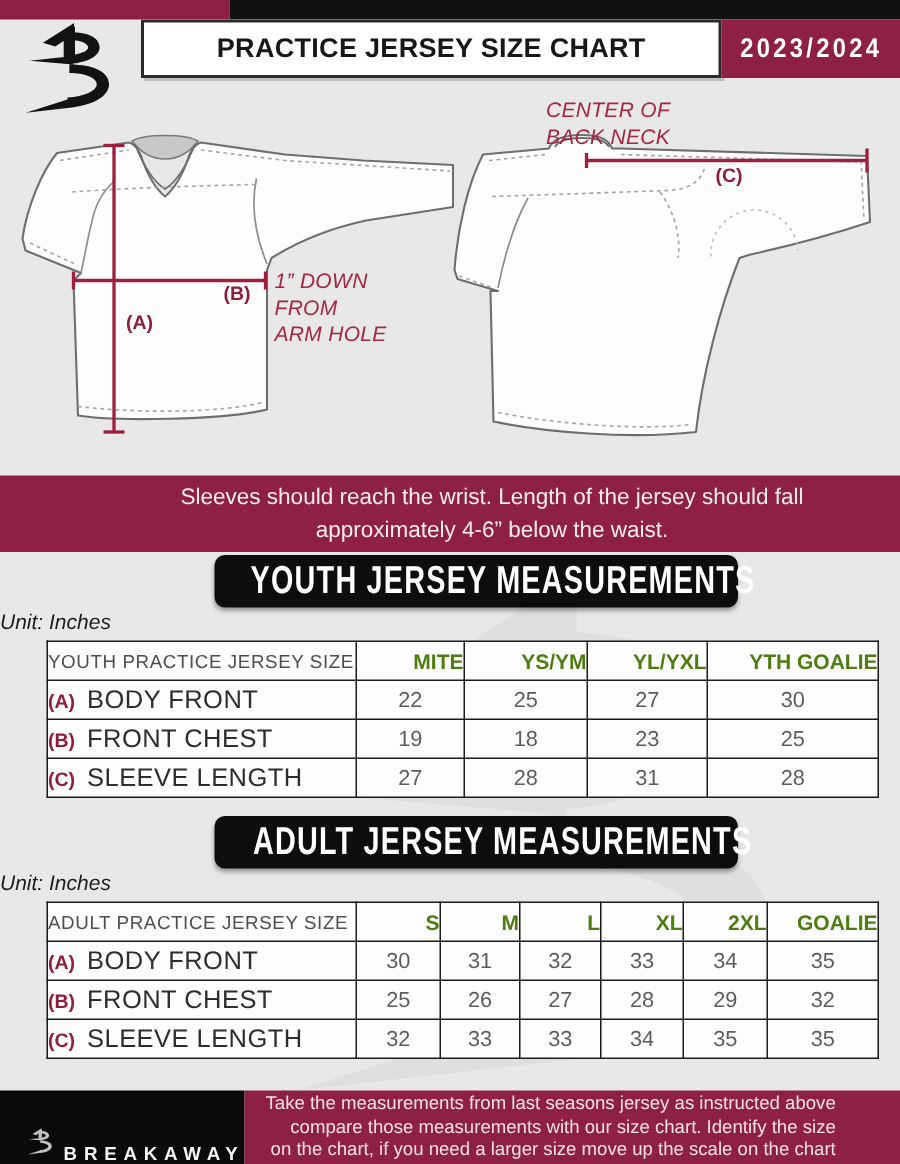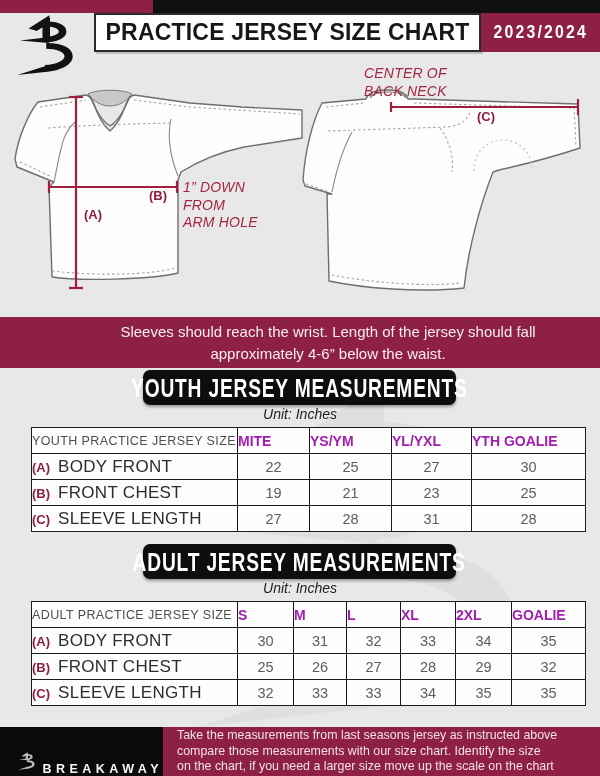--- a/index.html
+++ b/index.html
@@ -8,52 +8,52 @@
   .abs{position:absolute;}
 
   
   .strip-maroon{left:0;top:0;width:153px;height:13px;background:#8e2043;}
   .strip-black{left:153px;top:0;width:447px;height:13px;background:#101010;}
 
   
   .title-box{left:94px;top:13px;width:387px;height:39px;background:#ffffff;
     border:2px solid #2a2a2a;box-sizing:border-box;display:flex;align-items:center;justify-content:center;
     box-shadow:2px 2px 0 rgba(0,0,0,0.18);}
-  .title-box span{font-size:23px;font-weight:800;color:#171717;letter-spacing:0.2px;white-space:nowrap;}
+  .title-box span{font-size:18px;font-weight:800;color:#171717;letter-spacing:0.2px;white-space:nowrap;}
   .year-box{left:481px;top:13px;width:119px;height:39px;background:#8e2043;display:flex;align-items:center;justify-content:center;}
   .year-box span{color:#fff;font-weight:700;font-size:18px;letter-spacing:2.5px;transform:scaleX(0.88);white-space:nowrap;}
 
   
   .anno-cap{color:#a22744;font-style:italic;font-size:14px;line-height:1.25;white-space:pre-line;letter-spacing:0.2px;}
   .anno-key{color:#8f1d3c;font-weight:800;font-size:13px;}
 
   
   .note-banner{left:0;top:317px;width:600px;height:51px;background:#8e2043;display:flex;align-items:center;justify-content:center;padding-left:28px;}
   .note-banner div{color:#f6edf0;font-size:15px;line-height:1.42;text-align:center;white-space:pre-line;}
 
   
   .sec-banner{width:313px;height:35px;background:#0d0d0d;border-radius:7px;display:flex;align-items:center;justify-content:center;
-    box-shadow:0 2px 3px rgba(0,0,0,0.35);}
+    box-shadow:0 2px 3px rgba(0,0,0,0.35);padding-left:36px;}
   .sec-banner span{color:#ffffff;font-weight:700;font-size:24px;letter-spacing:1px;transform:scale(0.8,1.08);white-space:nowrap;}
-  .unit{width:600px;text-align:center;font-style:italic;font-size:14px;color:#1d1d1d;}
+  .unit{width:600px;font-style:italic;font-size:14px;color:#1d1d1d;}
 
   
   table.meas{border-collapse:collapse;table-layout:fixed;background:transparent;}
   table.meas td{border:1.8px solid #1b1b1b;height:25px;padding:0;background:#fdfdfd;}
   td.sizehead{font-size:12.5px;color:#4e4e4e;letter-spacing:0.4px;padding-left:13px;}
-  td.colhead{text-align:left;font-weight:700;font-size:14px;color:#a21caf;}
+  td.colhead{text-align:right;font-weight:700;font-size:14px;color:#4d7c0f;}
   td.rowlab{padding-left:20px;}
   td.rowlab .key{color:#8f1d3c;font-weight:800;font-size:13px;}
   td.rowlab .lbl{color:#2d2d2d;font-size:17px;letter-spacing:0.3px;margin-left:8px;}
   td.val{text-align:center;color:#5c5c5c;font-size:14.5px;}
 
   
   .footer-black{left:0;top:727px;width:163px;height:49px;background:#0a0a0a;display:flex;align-items:flex-end;}
   .brand{color:#f5f5f5;font-size:12.5px;font-weight:600;letter-spacing:4.5px;margin-left:6px;white-space:nowrap;}
-  .footer-maroon{left:163px;top:727px;width:437px;height:49px;background:#8e2043;display:flex;align-items:center;box-sizing:border-box;padding-left:14px;}
+  .footer-maroon{left:163px;top:727px;width:437px;height:49px;background:#8e2043;display:flex;align-items:center;box-sizing:border-box;padding-left:14px;text-align:right;}
   .footer-maroon div{color:#f2e2e7;font-size:12.4px;line-height:1.27;white-space:pre-line;}
 
   .watermark{opacity:0.55;}
 </style>
 </head>
 <body>
 
 <div class="page">
 
   <svg style="position:absolute;width:0;height:0">
@@ -186,21 +186,21 @@
     <tr>
       <td class="rowlab"><span class="key">(A)</span><span class="lbl">BODY FRONT</span></td>
       <td class="val">22</td>
       <td class="val">25</td>
       <td class="val">27</td>
       <td class="val">30</td>
     </tr>
     <tr>
       <td class="rowlab"><span class="key">(B)</span><span class="lbl">FRONT CHEST</span></td>
       <td class="val">19</td>
-      <td class="val">21</td>
+      <td class="val">18</td>
       <td class="val">23</td>
       <td class="val">25</td>
     </tr>
     <tr>
       <td class="rowlab"><span class="key">(C)</span><span class="lbl">SLEEVE LENGTH</span></td>
       <td class="val">27</td>
       <td class="val">28</td>
       <td class="val">31</td>
       <td class="val">28</td>
     </tr>

